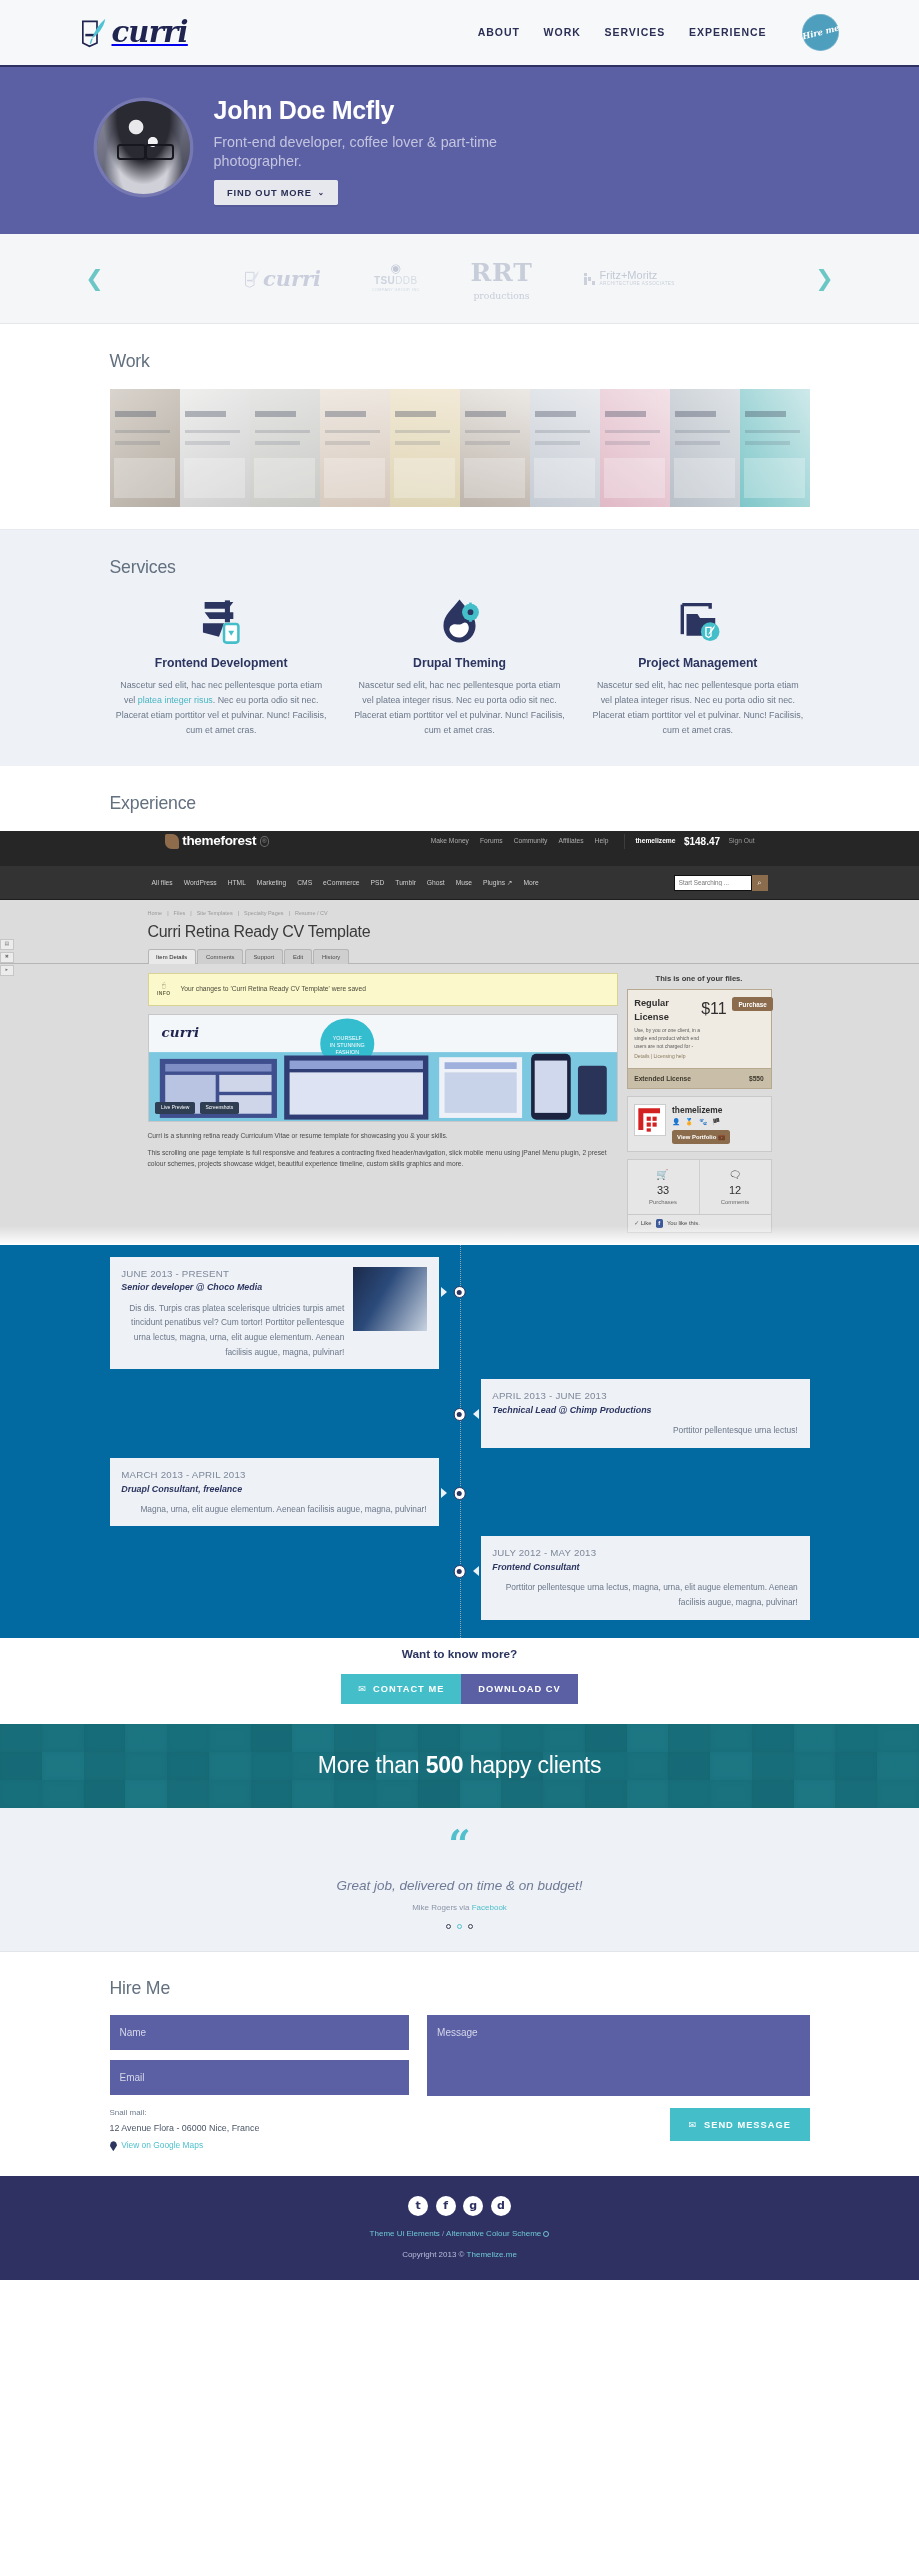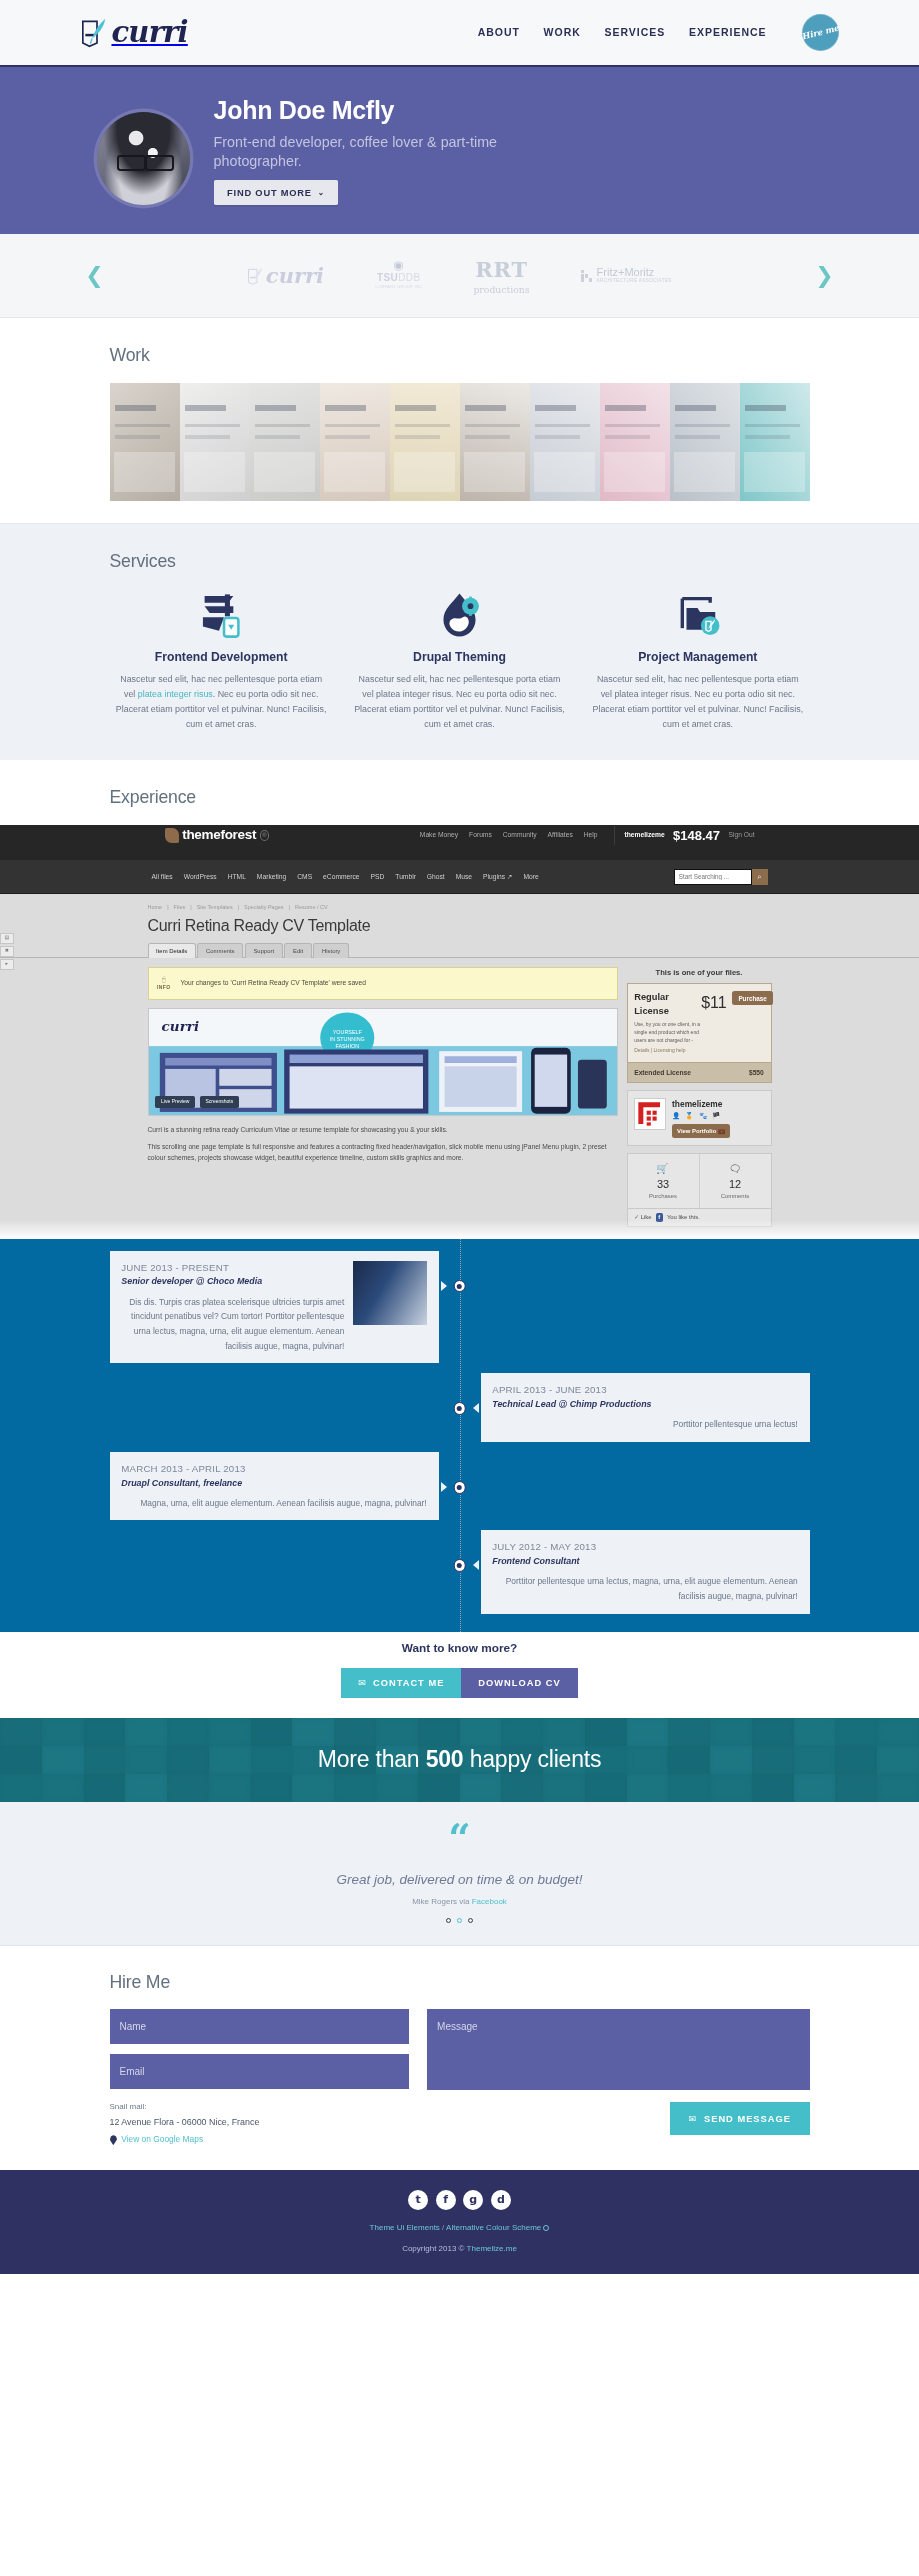--- a/index.html
+++ b/index.html
@@ -35,21 +35,21 @@
     display:flex;align-items:center;justify-content:center;margin-left:11.8px;
     box-shadow:inset 0 0 0 0.8px rgba(255,255,255,.25);
   }
   .hire-badge span{
     color:#fff;font-family:"DejaVu Serif",serif;font-style:italic;font-size:8.4px;
     transform:rotate(-14deg);font-weight:bold;white-space:nowrap;
   }
 
   
   .hero{background:#5b5fa3;padding:23.6px 0 29px;}
-  .hero-inner{width:725px;margin:0 auto;display:flex;gap:23.6px;align-items:flex-end;}
+  .hero-inner{width:725px;margin:0 auto;display:flex;gap:23.6px;align-items:center;}
   .avatar{
     width:93px;height:93px;border-radius:50%;flex:0 0 93px;
     background:
       radial-gradient(circle at 42% 28%, #e9e9ec 0 8%, rgba(233,233,236,0) 9%),
       radial-gradient(circle at 60% 44%, #f2f2f4 0 6%, rgba(0,0,0,0) 7%),
       radial-gradient(ellipse at 50% 18%, #2a2a33 0 40%, rgba(42,42,51,0) 62%),
       radial-gradient(ellipse at 50% 72%, #cfd0d8 0 36%, rgba(207,208,216,0) 60%),
       linear-gradient(155deg,#8c8d9c 0%,#6e7082 45%,#3a3b46 100%);
     box-shadow:0 0 0 3.4px rgba(255,255,255,.16);
     position:relative;overflow:hidden;
@@ -90,21 +90,21 @@
   }
   .client-logos{display:flex;align-items:center;gap:51px;flex:1;justify-content:center;}
   .client-logo{opacity:.55;text-align:center;color:#9aa4bb;}
   .cl-curri{
     font-family:"DejaVu Serif",serif;font-style:italic;font-weight:bold;font-size:21px;
     color:#a9aec6;display:flex;align-items:center;gap:1.7px;
   }
   .cl-tsu .big{font-weight:bold;font-size:10px;letter-spacing:0.4px;color:#aeb6c8;}
   .cl-tsu .small{font-size:3.8px;letter-spacing:0.3px;color:#b8bfcd;}
   .cl-tsu .dot{font-size:11.8px;line-height:.7;}
-  .cl-rrt .big{font-family:"DejaVu Serif",serif;font-weight:bold;font-size:21px;color:#a4acc0;letter-spacing:0.8px;}
+  .cl-rrt .big{font-family:"DejaVu Serif",serif;font-weight:bold;font-size:25px;color:#a4acc0;letter-spacing:0.8px;}
   .cl-rrt .small{font-family:"DejaVu Serif",serif;font-size:9.3px;color:#a4acc0;margin-top:-2.5px;}
   .cl-fm{display:flex;align-items:center;gap:4.2px;}
   .cl-fm .sq{display:grid;grid-template-columns:repeat(3,3.4px);grid-gap:0.8px;}
   .cl-fm .sq i{width:3.4px;height:3.4px;background:#aab2c4;display:block;}
   .cl-fm .nm{font-size:11px;color:#9aa3b8;line-height:1.1;text-align:left;}
   .cl-fm .sub{font-size:4.6px;letter-spacing:0.4px;color:#a8b0c0;}
 
   
   .sec-title{
     font-size:17.7px;font-weight:normal;color:#63707f;letter-spacing:-0.2px;
@@ -132,21 +132,21 @@
   .tf-topbar{background:#262626;height:35px;display:flex;align-items:flex-start;}
   .tf-topinner{width:590px;margin:0 auto;display:flex;align-items:center;justify-content:space-between;}
   .tf-logo{display:flex;align-items:center;gap:3.4px;}
   .tf-logo .leaf{width:14.3px;height:14.3px;background:#8e6b4b;border-radius:1.7px 6.7px 1.7px 6.7px;}
   .tf-logo .tx{color:#fff;font-size:13.5px;font-weight:bold;letter-spacing:-0.3px;}
   .tf-logo .reg{color:#9a9a9a;font-size:5.9px;border:0.8px solid #6e6e6e;border-radius:50%;padding:0 1.7px;}
   .tf-topnav{display:flex;align-items:center;gap:11px;}
   .tf-topnav a{color:#adadad;text-decoration:none;font-size:6.7px;}
   .tf-acct{display:flex;align-items:center;gap:8.4px;border-left:0.8px solid #3d3d3d;padding-left:10px;margin-left:5px;}
   .tf-acct .user{color:#fff;font-weight:bold;font-size:6.7px;}
-  .tf-acct .bal{color:#fff;font-weight:bold;font-size:13px;}
+  .tf-acct .bal{color:#fff;font-weight:bold;font-size:10px;}
   .tf-acct .out{color:#9a9a9a;font-size:6.7px;}
   .tf-navbar{background:#333;height:34px;display:flex;align-items:center;border-bottom:0.8px solid #1e1e1e;}
   .tf-navinner{width:616px;margin:0 auto;display:flex;align-items:center;gap:11px;}
   .tf-navinner a{color:#cfcfcf;text-decoration:none;font-size:6.7px;}
   .tf-search{margin-left:auto;display:flex;}
   .tf-search input{
     width:78px;height:16px;border:0.8px solid #111;font-size:6.3px;padding:0 4.2px;color:#888;
     background:#fff;font-family:inherit;
   }
   .tf-search .go{width:16px;height:16px;background:#8b6d4e;color:#fff;display:flex;align-items:center;justify-content:center;font-size:7.6px;}

